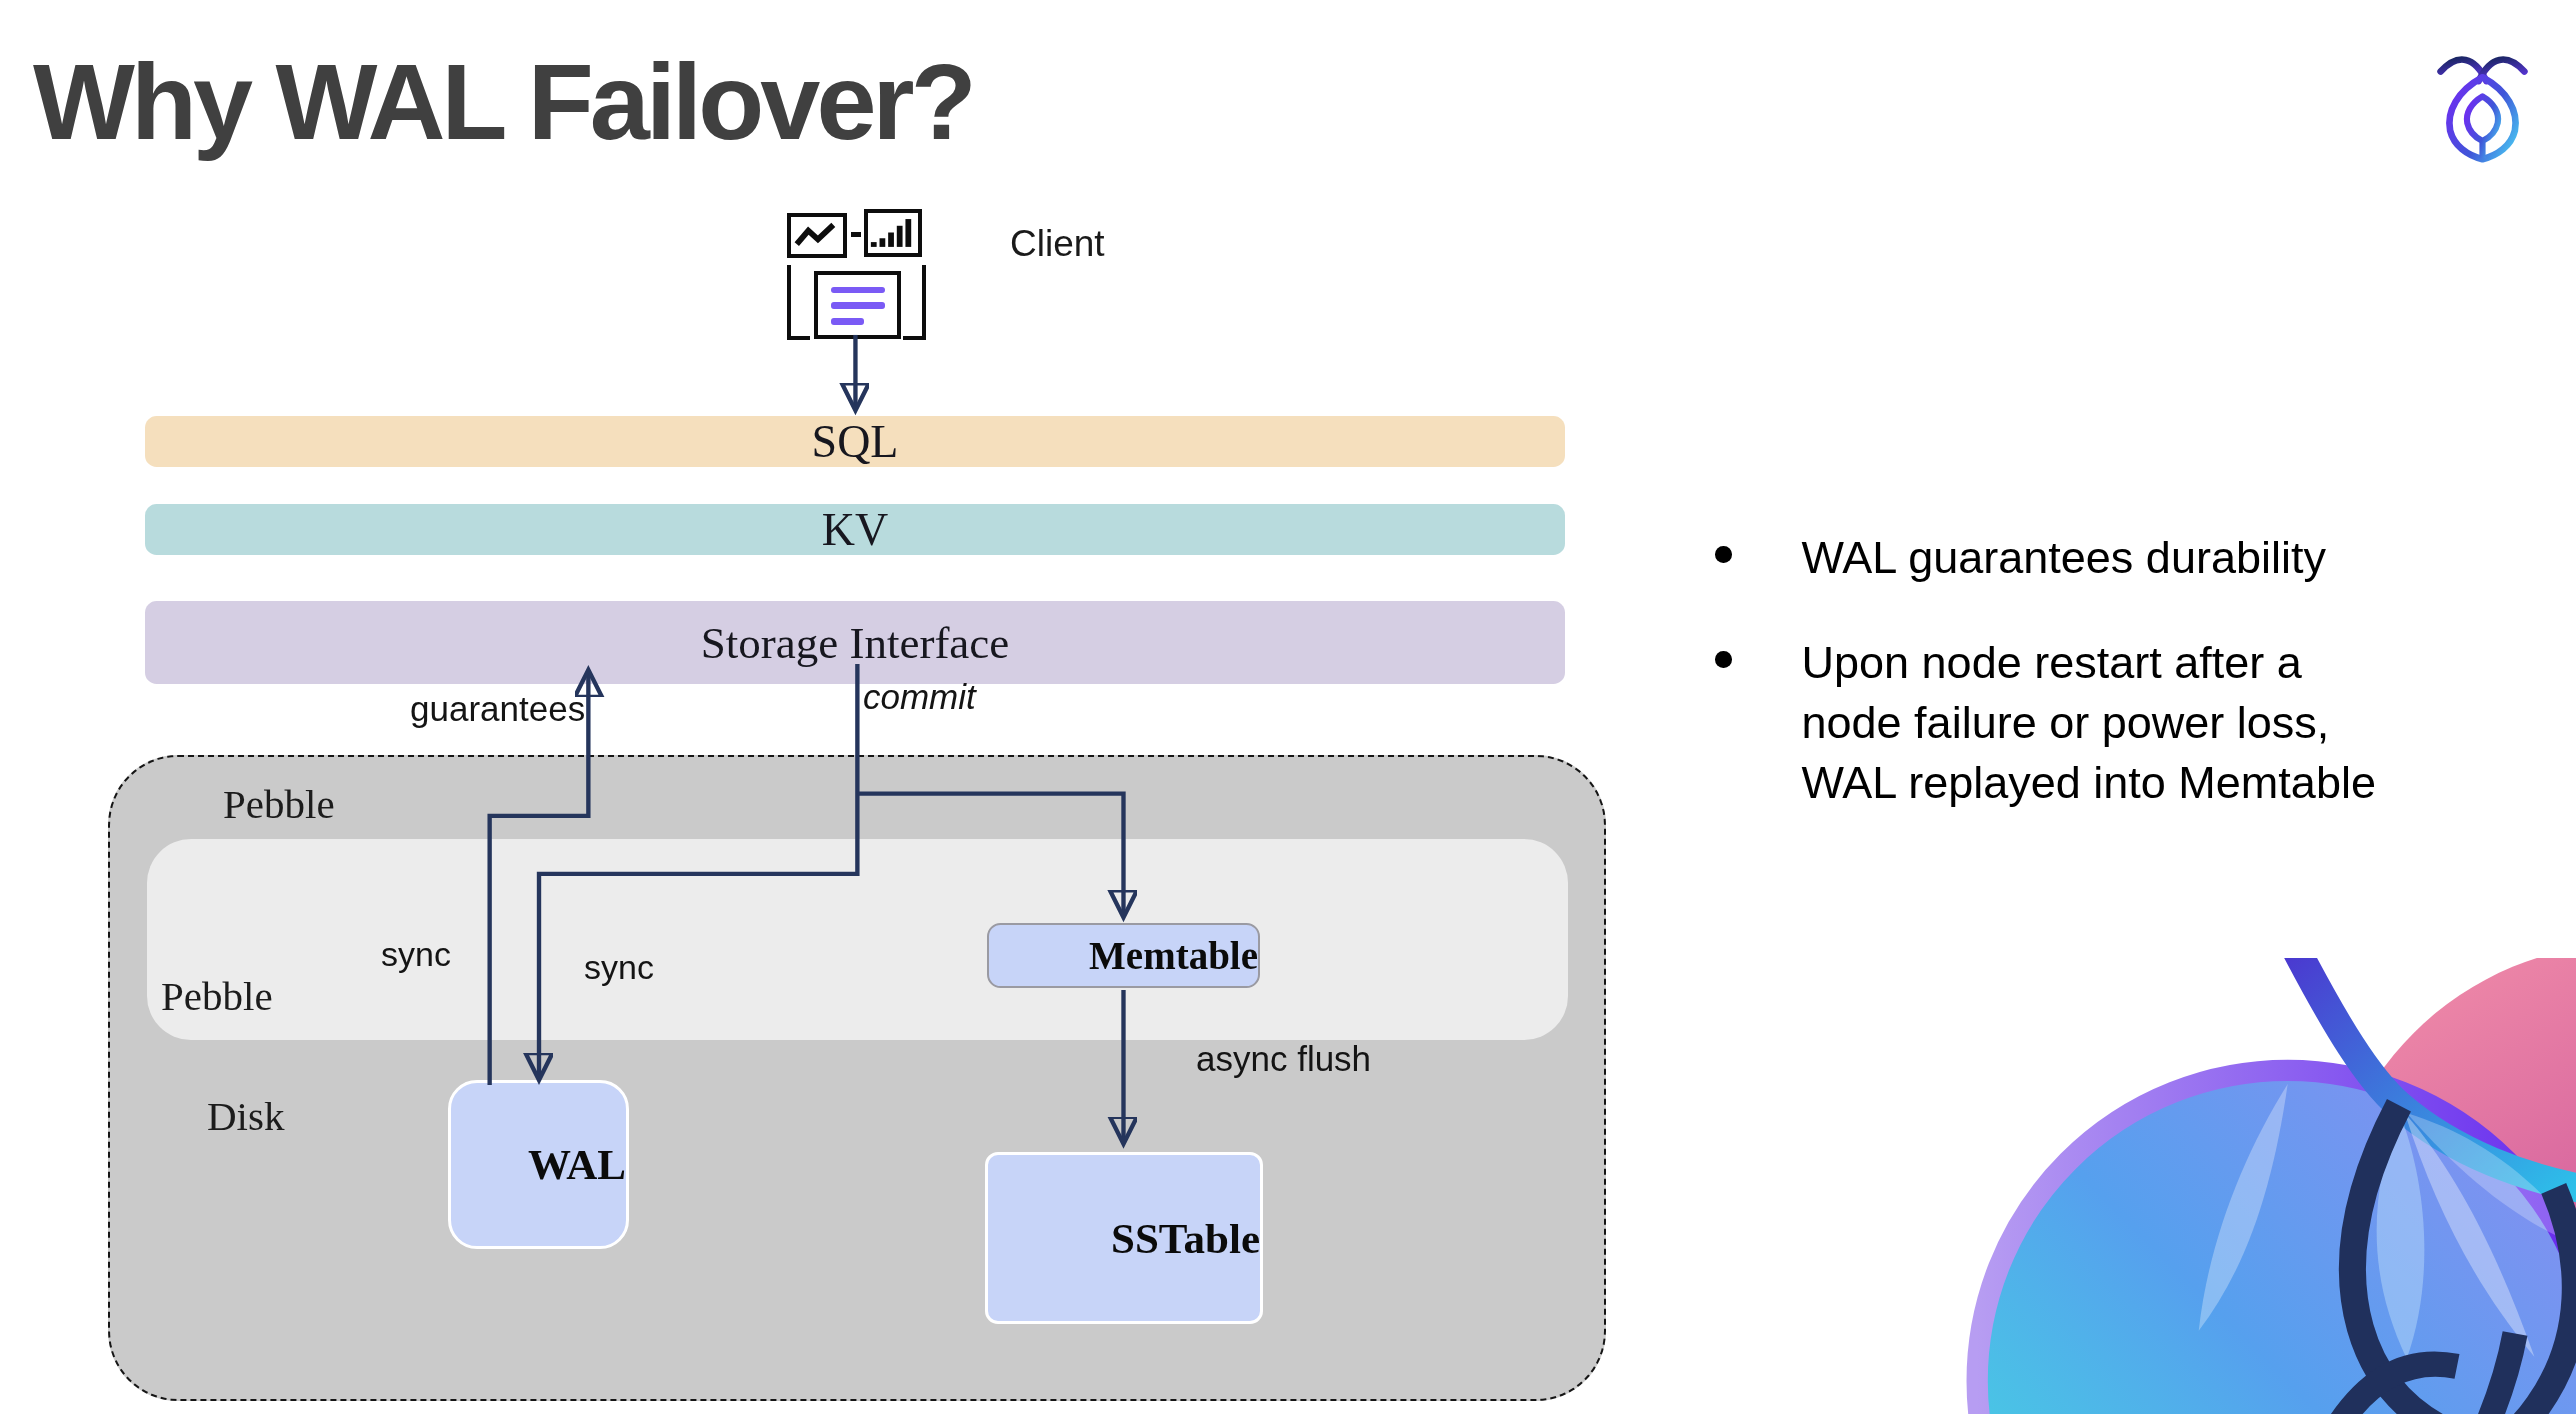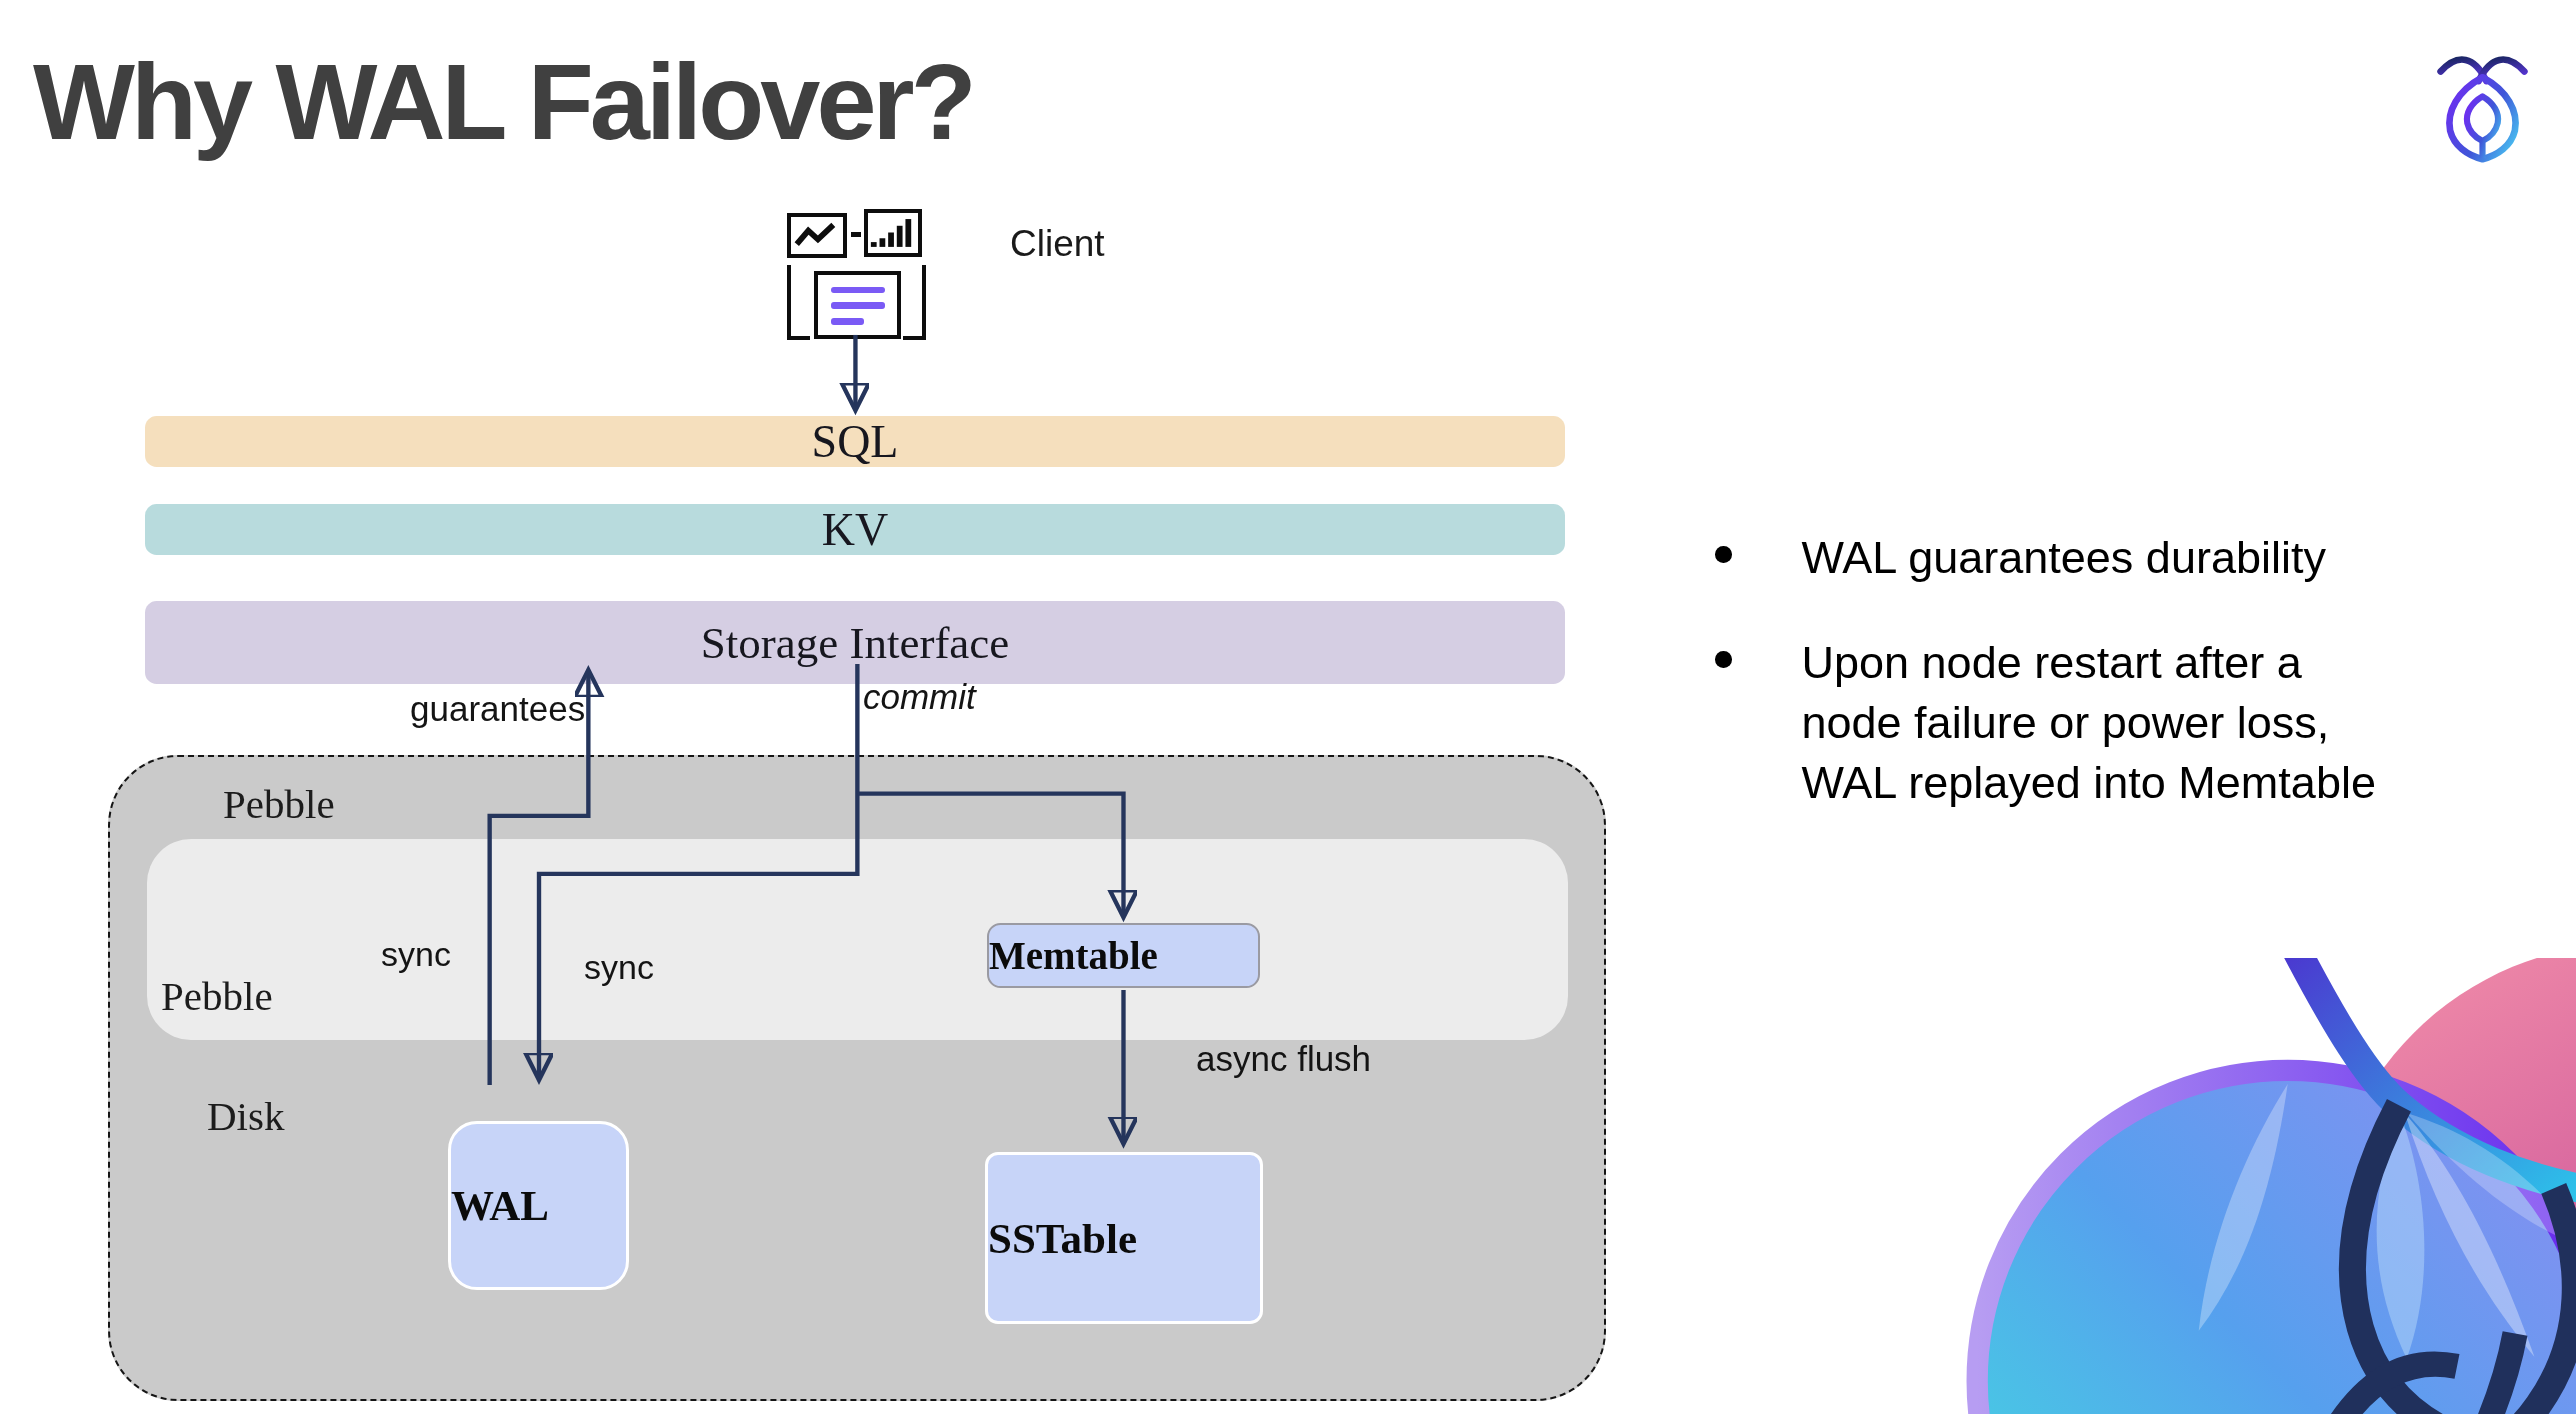--- a/index.html
+++ b/index.html
@@ -27,23 +27,23 @@
   #bar-kv{top:504px;height:51px;font-size:46px;}
   #bar-storage{top:579px;height:83px;font-size:45px;margin-top:22px;}
   
   #pebble{left:108px;top:755px;width:1498px;height:646px;border:2.9px dashed #151515;border-radius:70px;box-sizing:border-box;}
   #memory-band{left:147px;top:839px;width:1421px;height:201px;border-radius:44px;}
   .zone-label{font-family:"Liberation Serif","DejaVu Serif",serif;color:#1c1c1c;font-size:41px;}
   #pebble-label{left:223px;top:780px;}
   #memory-label{left:161px;top:972px;}
   #disk-label{left:207px;top:1092px;}
   
-  .node{box-sizing:border-box;display:flex;align-items:center;justify-content:flex-start;
+  .node{box-sizing:border-box;display:flex;align-items:center;justify-content:flex-end;
         font-family:"Liberation Serif","DejaVu Serif",serif;font-weight:bold;color:#0b0b0b;}
-  #wal-box{left:448px;top:1121px;width:181px;height:169px;border:3.9px solid #ffffff;border-radius:29px;font-size:43px;}
+  #wal-box{left:448px;top:1080px;width:181px;height:169px;border:3.9px solid #ffffff;border-radius:29px;font-size:43px;}
   #memtable-box{left:987px;top:923px;width:273px;height:65px;border:2.9px solid #9a9aa2;border-radius:13.5px;font-size:39px;}
   #sstable-box{left:985px;top:1152px;width:278px;height:172px;border:3.9px solid #ffffff;border-radius:13px;font-size:43px;}
   
   .edge-label{font-size:35px;color:#141414;}
   #lbl-committed{left:410px;top:689px;}
   #lbl-commit{left:863px;top:677px;font-style:italic;}
   #lbl-sync-left{left:381px;top:935px;font-size:34px;}
   #lbl-sync-right{left:584px;top:948px;font-size:34px;}
   #lbl-async-flush{left:1196px;top:1039px;}
   

